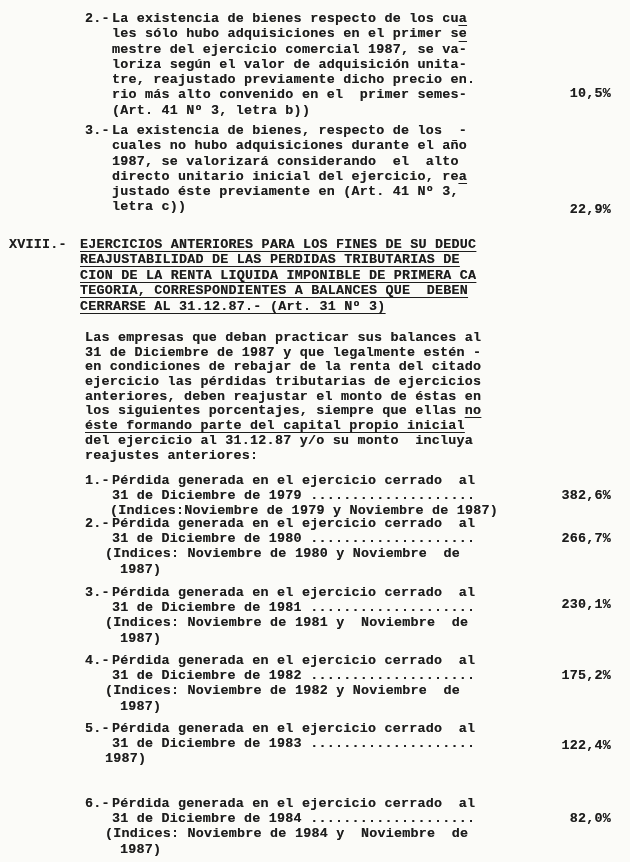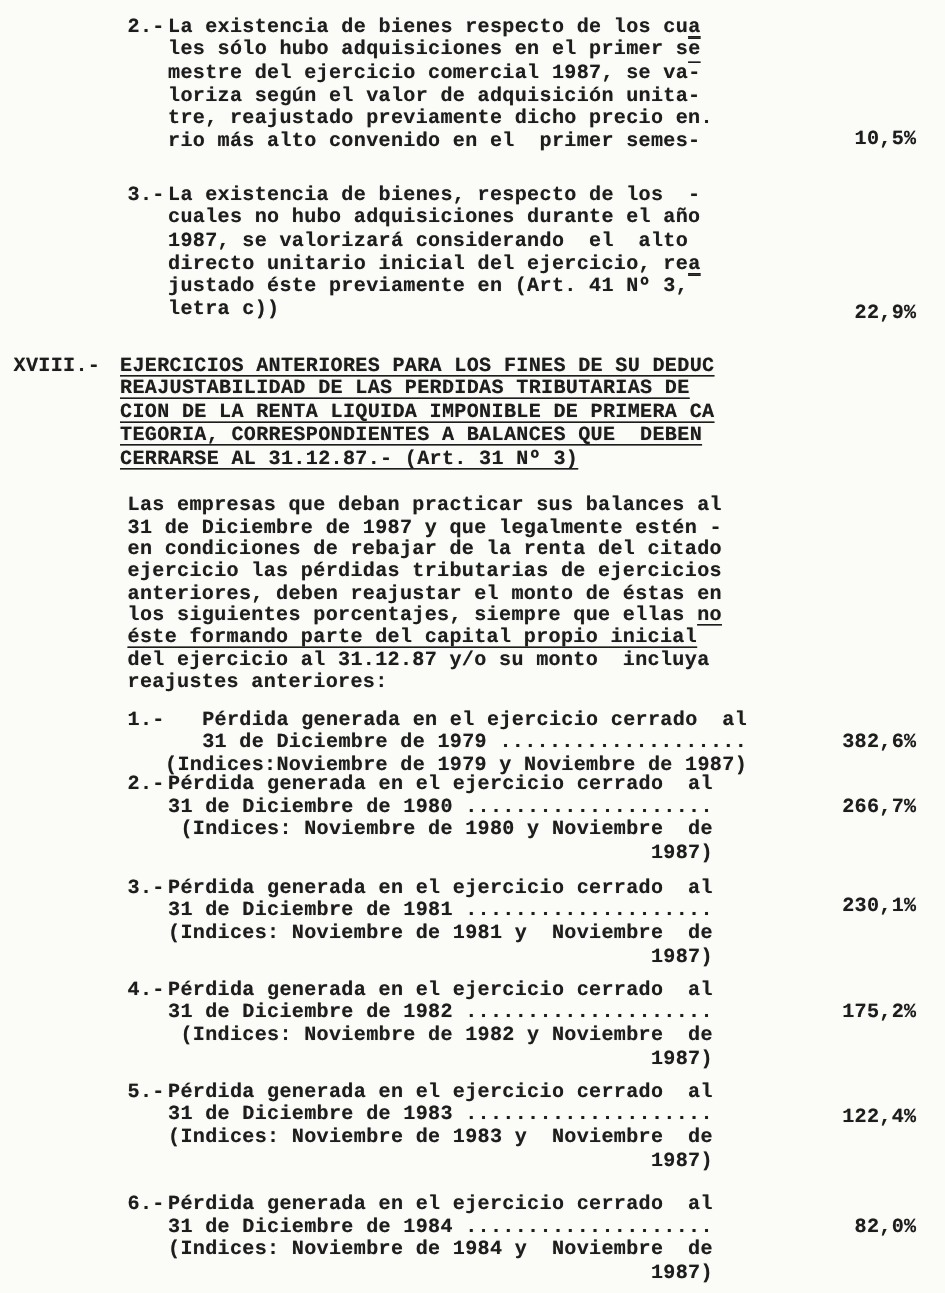--- a/index.html
+++ b/index.html
@@ -12,21 +12,21 @@
     font-weight:700;
     color:#1d1d1d;
     letter-spacing:0.22px;
     overflow:hidden;
     text-shadow:0 0 0.45px rgba(20,20,20,0.55);
   }
   .abs{position:absolute;}
   .ln{height:15.3px;line-height:15.3px;white-space:pre;}
   .para .ln{height:14.7px;line-height:14.7px;}
   .hd .ln{height:15.4px;line-height:15.4px;}
-  .loss .ln{height:15.2px;line-height:15.2px;text-align:right;}
+  .loss .ln{height:15.2px;line-height:15.2px;}
   .seg-u{text-decoration:underline;text-decoration-thickness:1.4px;text-underline-offset:2.5px;}
   .seg-o{text-decoration:overline;text-decoration-thickness:1.4px;}
   .num{position:absolute;white-space:pre;}
   .pct{position:absolute;right:19px;white-space:pre;}
   .idx > .ln{margin-left:-7px;}
   .idx > .ln:nth-child(2){margin-left:8px;}
   .idx1 > .ln{margin-left:-2px;}
 </style>
 </head>
 <body>
@@ -34,20 +34,21 @@
 <div class="page">
 
   <span class="num" style="left:85px;top:11px">2.-</span>
   <div class="abs clause" style="left:112px;top:11px">
       <div class="ln"><span>La existencia de bienes respecto de los cu</span><span class="seg-u">a</span></div>
       <div class="ln"><span>les sólo hubo adquisiciones en el primer s</span><span class="seg-o">e</span></div>
       <div class="ln"><span>mestre del ejercicio comercial 1987, se va</span><span class="seg-o">-</span></div>
       <div class="ln"><span>loriza según el valor de adquisición unita-</span></div>
       <div class="ln"><span>tre, reajustado previamente dicho precio en.</span></div>
       <div class="ln"><span>rio más alto convenido en el  primer semes-</span></div>
+      <div class="ln"><span>(Art. 41 Nº 3, letra b))</span></div>
     </div>
   <span class="pct" style="top:86px">10,5%</span>
 
   <span class="num" style="left:85px;top:123px">3.-</span>
   <div class="abs clause" style="left:112px;top:123px">
       <div class="ln"><span>La existencia de bienes, respecto de los  -</span></div>
       <div class="ln"><span>cuales no hubo adquisiciones durante el año</span></div>
       <div class="ln"><span>1987, se valorizará considerando  el  alto</span></div>
       <div class="ln"><span>directo unitario inicial del ejercicio, re</span><span class="seg-u">a</span></div>
       <div class="ln"><span>justado éste previamente en (Art. 41 Nº 3,</span><span class="seg-o"> </span></div>
@@ -126,21 +127,20 @@
     </div>
   </div>
   <span class="pct" style="top:668px">175,2%</span>
 
   <div class="abs loss" style="left:85px;top:721px">
     <span class="num" style="left:0;top:0">5.-</span>
     <div class="abs" style="left:27px;top:0">
       <div class="ln">Pérdida generada en el ejercicio cerrado  al</div>
       <div class="ln">31 de Diciembre de 1983 ....................</div>
       <div class="idx">
-          <div class="ln">(Indices: Noviembre de 1983 y  Noviembre  de</div>
           <div class="ln">1987)</div>
         </div>
     </div>
   </div>
   <span class="pct" style="top:738px">122,4%</span>
 
   <div class="abs loss" style="left:85px;top:796px">
     <span class="num" style="left:0;top:0">6.-</span>
     <div class="abs" style="left:27px;top:0">
       <div class="ln">Pérdida generada en el ejercicio cerrado  al</div>

